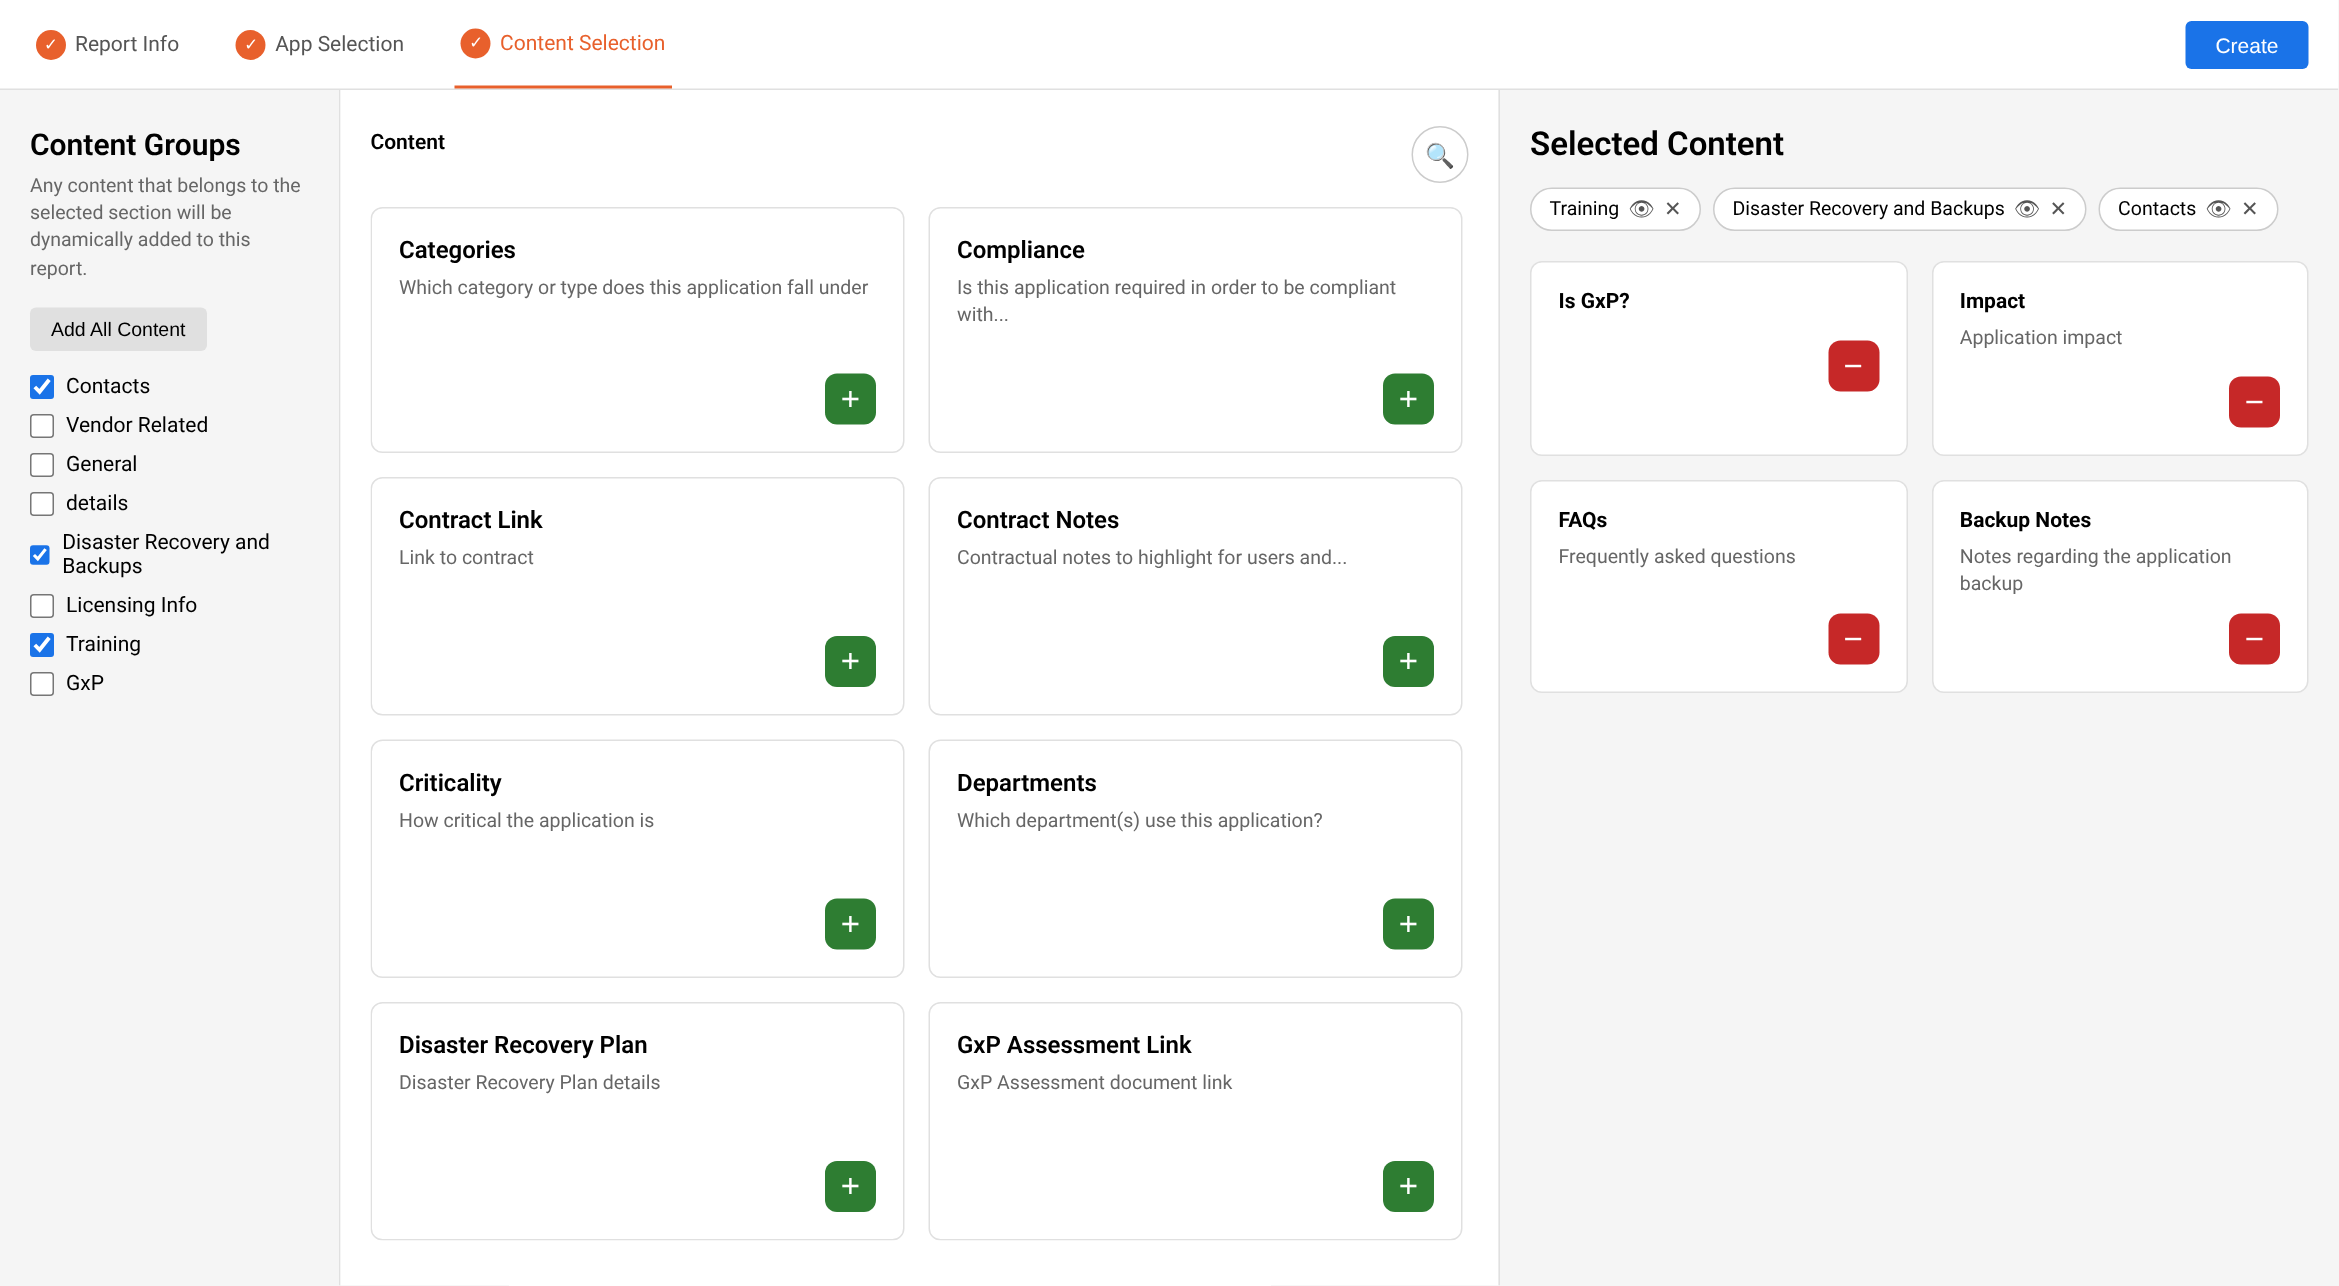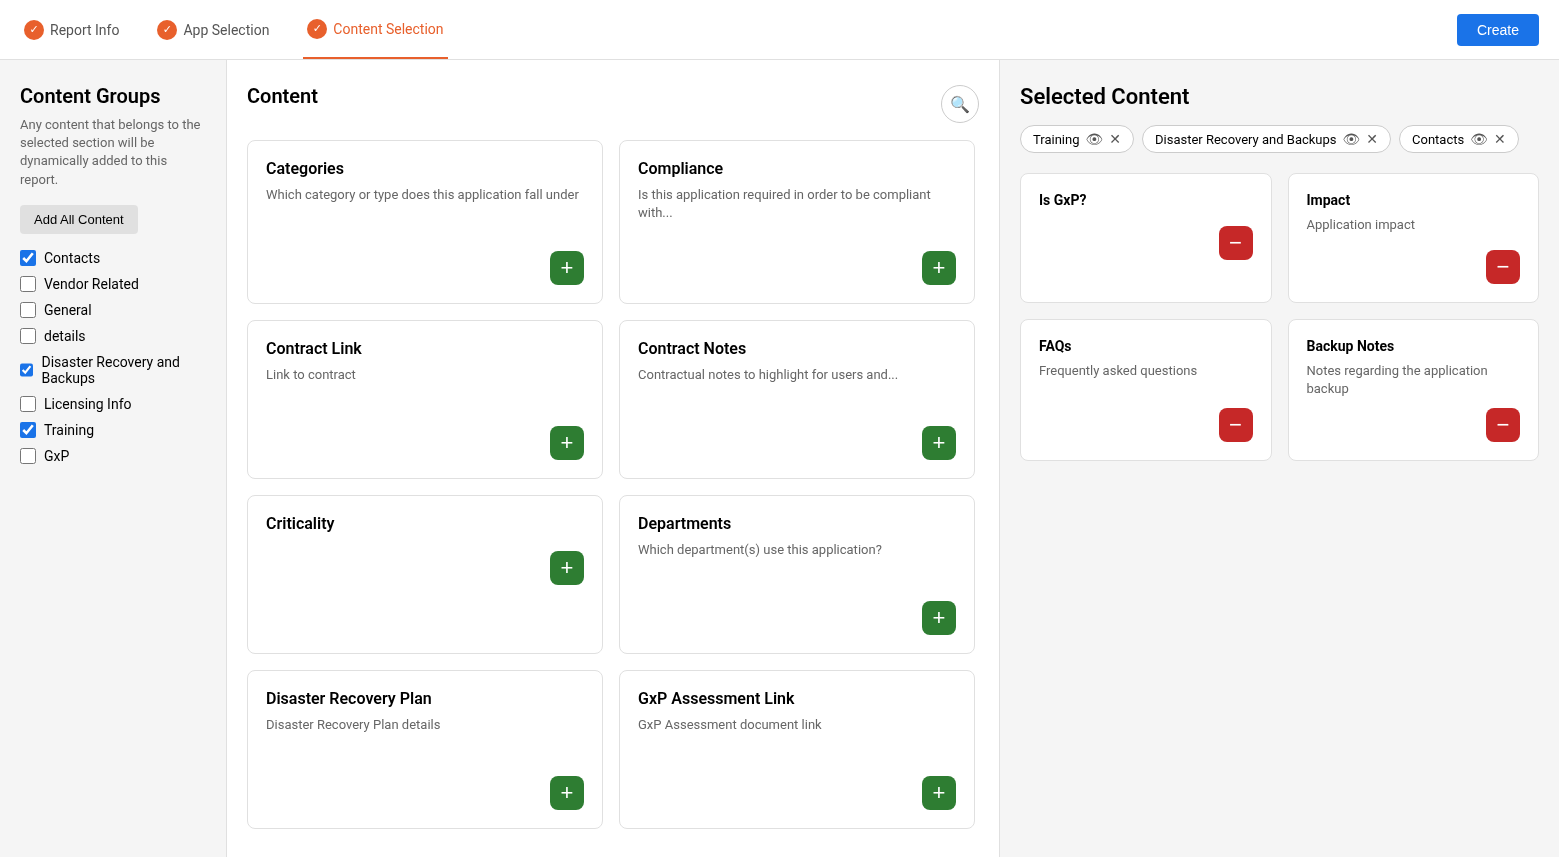--- a/index.html
+++ b/index.html
@@ -50,21 +50,21 @@
     }
     .checkbox-item input[type="checkbox"] {
       width: 16px; height: 16px; accent-color: #1a73e8; cursor: pointer;
     }
 
     
     .middle-panel {
       flex: 1; padding: 24px 20px; overflow-y: hidden;
       background: #fff;
     }
-    .middle-panel h2 { font-size: 20px; font-weight: 600; margin-bottom: 16px; }
+    .middle-panel h2 { font-size: 14px; font-weight: 600; margin-bottom: 16px; }
     .content-header { display: flex; align-items: center; justify-content: space-between; margin-bottom: 16px; }
     .search-circle {
       width: 38px; height: 38px; border-radius: 50%;
       border: 1px solid #ccc; display: flex; align-items: center;
       justify-content: center; cursor: pointer; background: #fff;
       font-size: 16px;
     }
     .content-grid {
       display: grid; grid-template-columns: 1fr 1fr; gap: 16px;
       height: calc(100% - 60px); overflow-y: auto; padding-right: 4px;
@@ -209,20 +209,21 @@
       </div>
 
       <div class="content-card">
         <h3>Contract Notes</h3>
         <p>Contractual notes to highlight for users and...</p>
         <button class="add-btn">+</button>
       </div>
 
       <div class="content-card">
         <h3>Criticality</h3>
+        <p>How critical the application is</p>
         <button class="add-btn">+</button>
       </div>
 
       <div class="content-card">
         <h3>Departments</h3>
         <p>Which department(s) use this application?</p>
         <button class="add-btn">+</button>
       </div>
 
       <div class="content-card">

